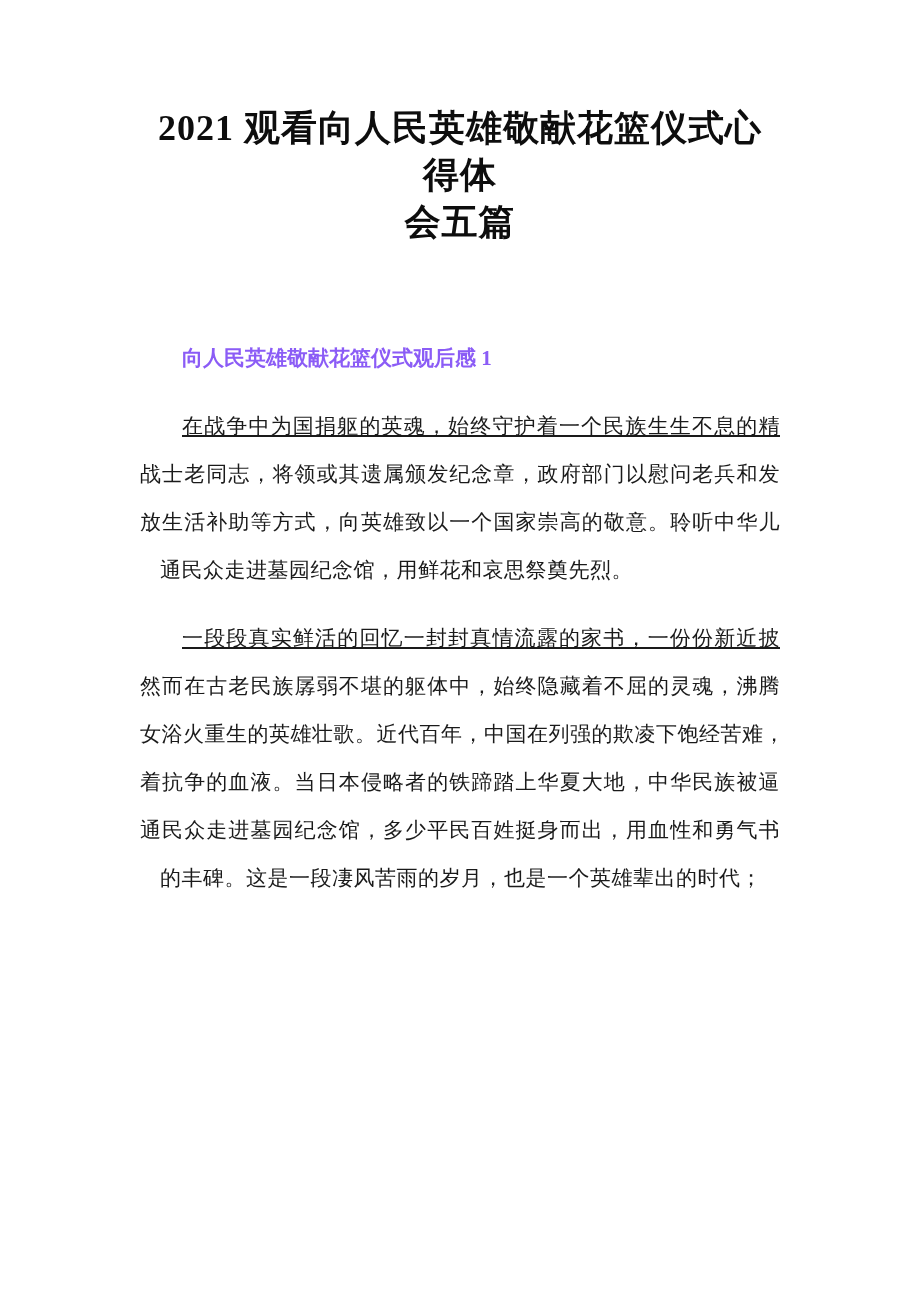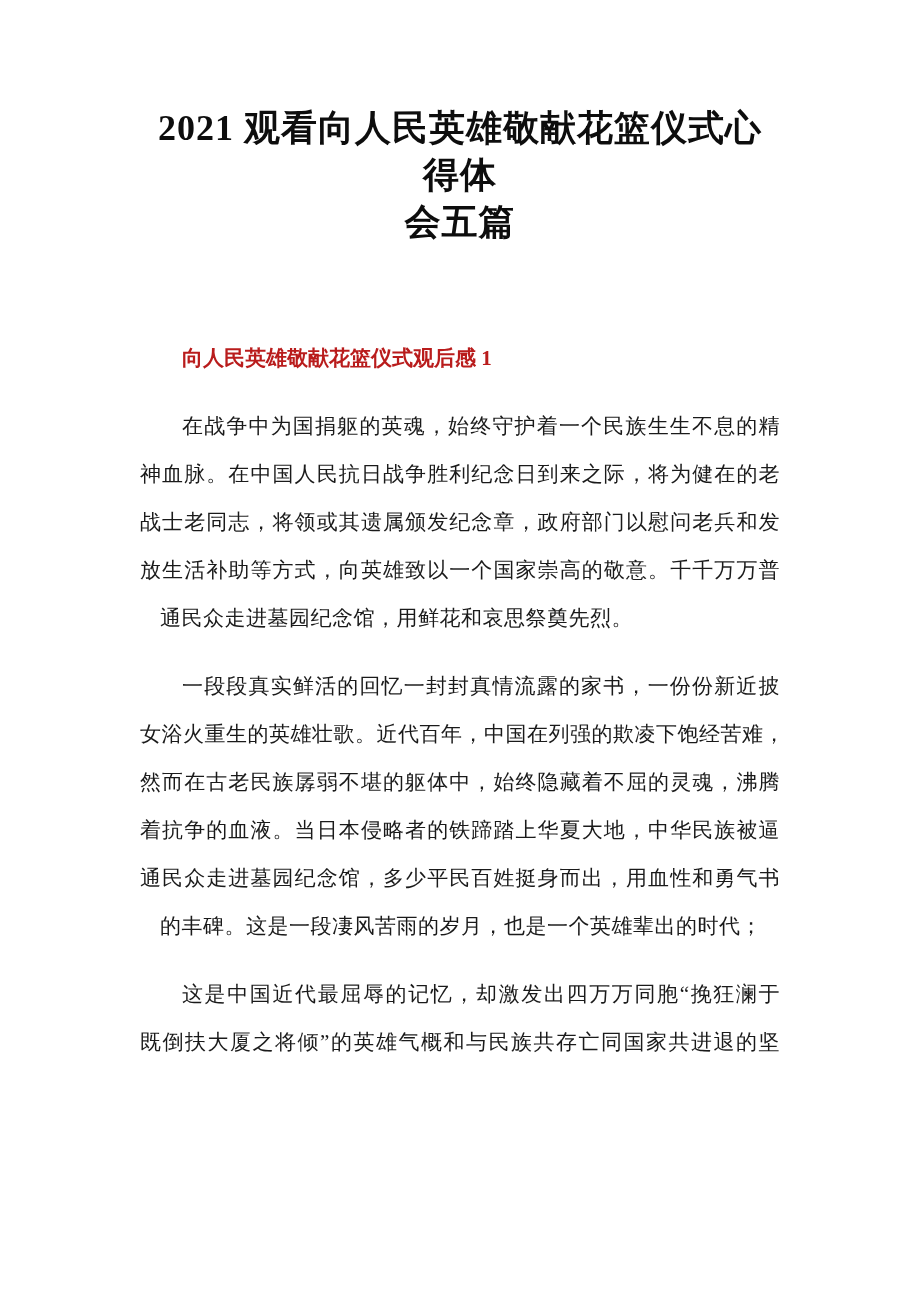--- a/index.html
+++ b/index.html
@@ -26,67 +26,62 @@
     line-height: 47px;
     color: #0d0d0d;
     letter-spacing: 1px;
   }
   .section-heading {
     margin-top: 88px;
     font-weight: bold;
     font-size: 21px;
     line-height: 48px;
     text-indent: 42px;
-    color: #b91c1c;
+    color: #8b5cf6;
   }
   .para {
     margin-top: 20px;
     font-size: 21px;
     line-height: 48px;
   }
   .para .line {
     text-align: justify;
     text-align-last: justify;
     letter-spacing: 0.5px;
     white-space: nowrap;
   }
-  .para .line.first-line { text-indent: 42px; }
+  .para .line.first-line { text-indent: 42px; text-decoration: underline; }
   .para .line.short-last { text-align-last: left; margin-left: 20px; }
 </style>
 </head>
 <body>
 
 <div class="page">
   <div class="content">
 
     <div class="doc-title">
 
     <div class="title-line">2021 观看向人民英雄敬献花篮仪式心得体</div>
         <div class="title-line">会五篇</div>
       </div>
 
     <div class="section-heading">向人民英雄敬献花篮仪式观后感 1</div>
 
     <div>
 
     <div class="para">
           <div class="line first-line">在战争中为国捐躯的英魂，始终守护着一个民族生生不息的精</div>
-          <div class="line">神血脉。在中国人民抗日战争胜利纪念日到来之际，将为健在的老</div>
           <div class="line">战士老同志，将领或其遗属颁发纪念章，政府部门以慰问老兵和发</div>
-          <div class="line">放生活补助等方式，向英雄致以一个国家崇高的敬意。千千万万普</div>
+          <div class="line">放生活补助等方式，向英雄致以一个国家崇高的敬意。聆听中华儿</div>
           <div class="line short-last">通民众走进墓园纪念馆，用鲜花和哀思祭奠先烈。</div>
         </div>
         <div class="para">
           <div class="line first-line">一段段真实鲜活的回忆一封封真情流露的家书，一份份新近披</div>
+          <div class="line">然而在古老民族孱弱不堪的躯体中，始终隐藏着不屈的灵魂，沸腾</div>
           <div class="line">女浴火重生的英雄壮歌。近代百年，中国在列强的欺凌下饱经苦难，</div>
-          <div class="line">然而在古老民族孱弱不堪的躯体中，始终隐藏着不屈的灵魂，沸腾</div>
           <div class="line">着抗争的血液。当日本侵略者的铁蹄踏上华夏大地，中华民族被逼</div>
           <div class="line">通民众走进墓园纪念馆，多少平民百姓挺身而出，用血性和勇气书</div>
           <div class="line short-last">的丰碑。这是一段凄风苦雨的岁月，也是一个英雄辈出的时代；</div>
-        </div>
-        <div class="para">
-          <div class="line first-line">这是中国近代最屈辱的记忆，却激发出四万万同胞“挽狂澜于</div>
-          <div class="line">既倒扶大厦之将倾”的英雄气概和与民族共存亡同国家共进退的坚</div>
         </div>
       </div>
 
   </div>
 </div>
 
 </body></html>

